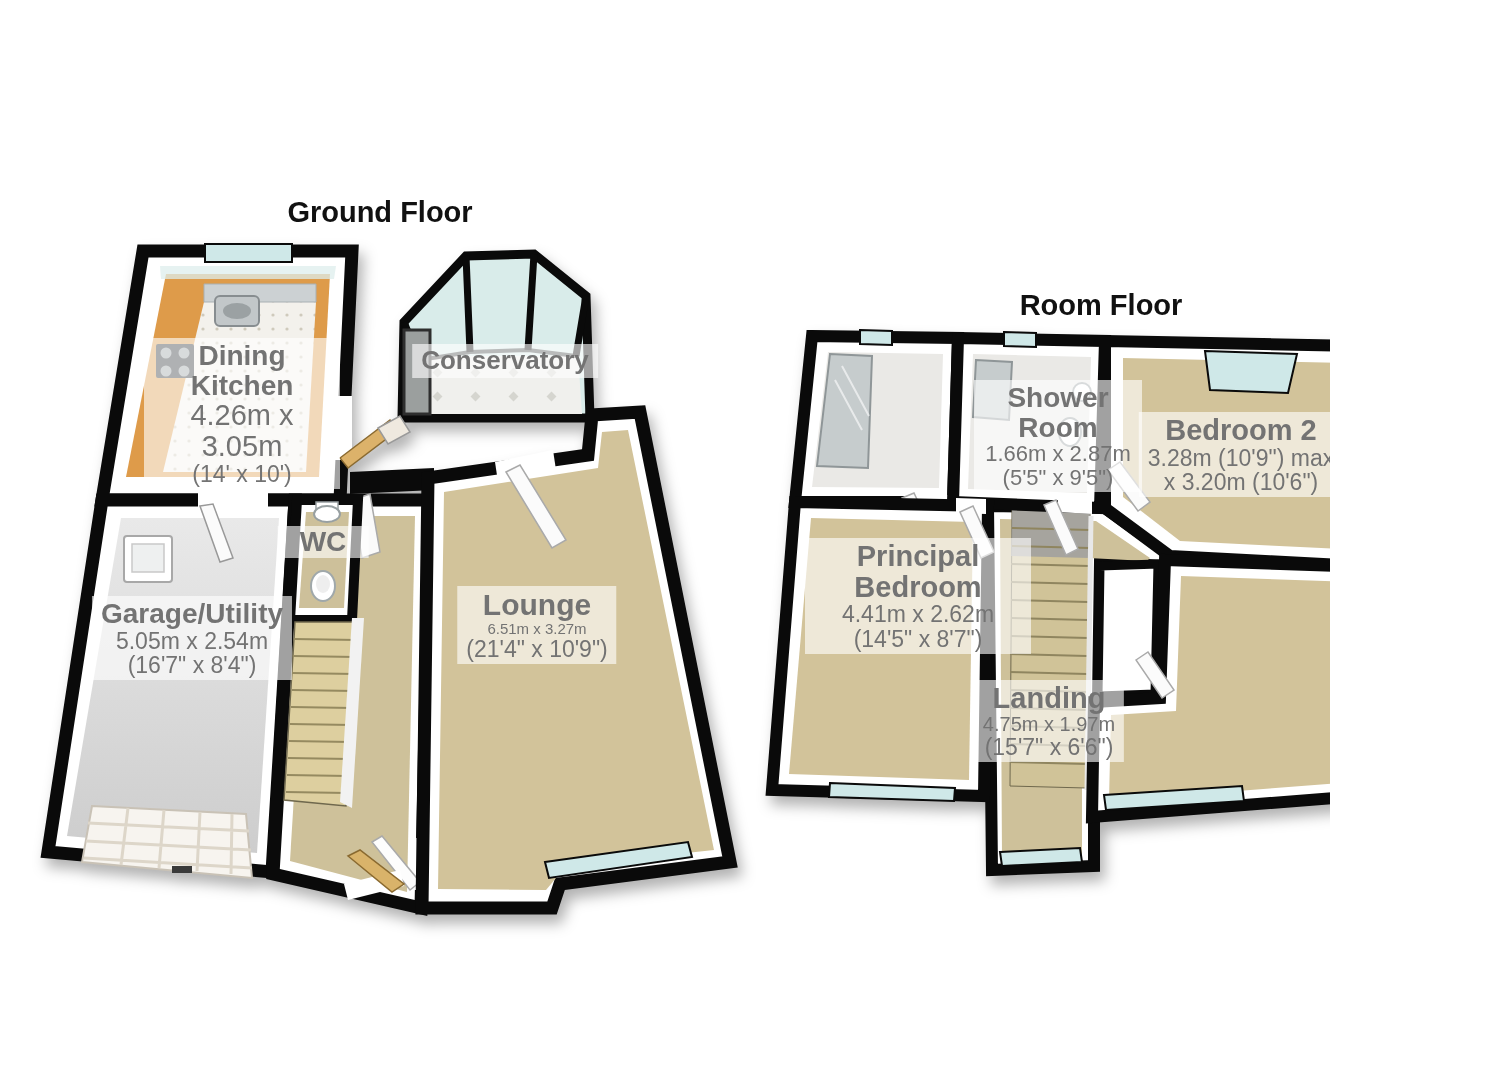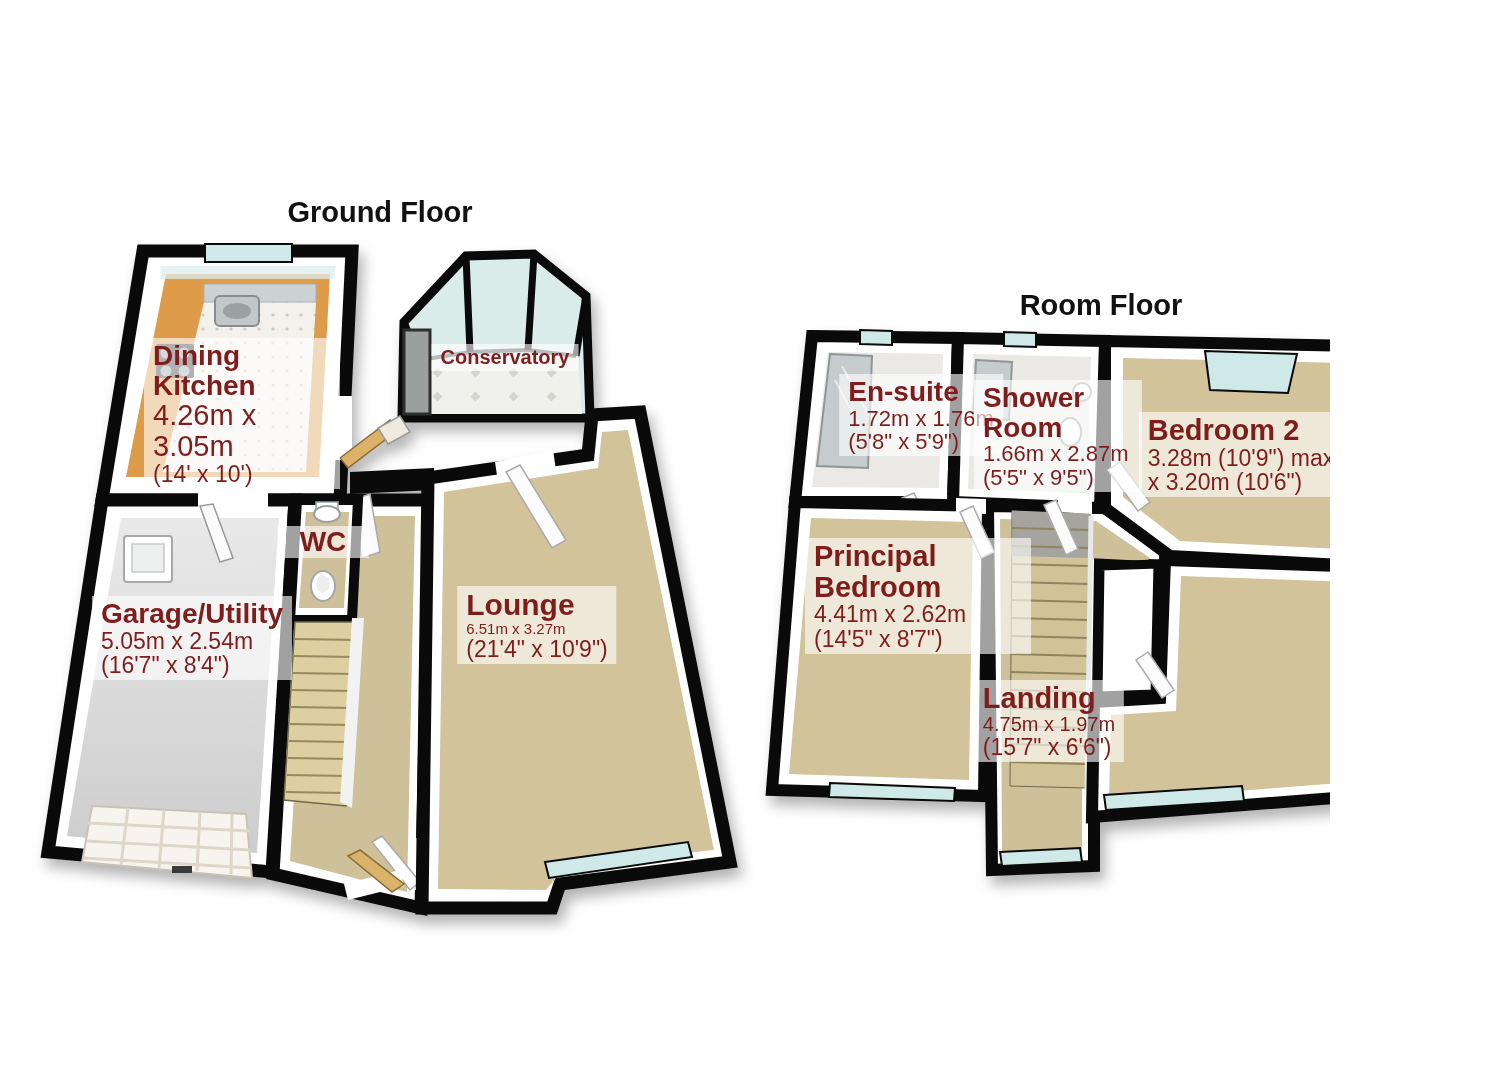--- a/index.html
+++ b/index.html
@@ -1,21 +1,21 @@
 <!DOCTYPE html>
 <html><head>
 <meta charset="utf-8">
 <style>
   html,body{margin:0;padding:0;background:#fff}
   .canvas{position:relative;width:1330px;height:1080px;background:#ffffff;
           font-family:Liberation Sans, sans-serif;overflow:hidden}
   .canvas > svg{position:absolute;left:0;top:0}
   .floorgrp{filter:drop-shadow(5px 9px 7px rgba(0,0,0,.30))}
   .label{position:absolute;transform:translateX(-50%);
-         background:rgba(255,255,255,.62);color:#7f1d1d;
+         background:rgba(255,255,255,.62);color:#737373;text-align:center;
          line-height:1.06;padding:3px 9px;white-space:nowrap}
   .label.wrap{white-space:normal}
   .label .nm{font-weight:700}
   .label .dim{font-weight:400}
   .title{position:absolute;transform:translateX(-50%);font-weight:700;color:#111;
          white-space:nowrap;background:none}
 </style>
 </head>
 <body>
 
@@ -171,46 +171,41 @@
 
 <div class="title" style="left:380px;top:196px;font-size:29px">Ground Floor</div>
 <div class="title" style="left:1101px;top:289px;font-size:29px">Room Floor</div>
 
 <div class="label wrap" style="left:242px;top:338px;width:178px;font-size:28px">
   <div class="nm">Dining Kitchen</div>
   <div class="dim" style="font-size:29px">4.26m x 3.05m</div>
   <div class="dim" style="font-size:23px">(14' x 10')</div>
 </div>
 
-<div class="label" style="left:505px;top:344px;font-size:20px">
+<div class="label" style="left:505px;top:344px;font-size:26px">
   <div class="nm">Conservatory</div>
 </div>
 
 <div class="label" style="left:323px;top:526px;font-size:28px;padding:1px 22px">
   <div class="nm">WC</div>
 </div>
 
 <div class="label" style="left:192px;top:596px;font-size:28px">
   <div class="nm">Garage/Utility</div>
   <div class="dim" style="font-size:23px">5.05m x 2.54m</div>
   <div class="dim" style="font-size:23px">(16'7" x 8'4")</div>
 </div>
 
 <div class="label" style="left:537px;top:586px;font-size:30px">
   <div class="nm">Lounge</div>
   <div class="dim" style="font-size:15px">6.51m x 3.27m</div>
   <div class="dim" style="font-size:23px">(21'4" x 10'9")</div>
 </div>
 
 
-<div class="label" style="left:921px;top:374px;font-size:28px">
-  <div class="nm">En-suite</div>
-  <div class="dim" style="font-size:22px">1.72m x 1.76m</div>
-  <div class="dim" style="font-size:22px">(5'8" x 5'9")</div>
-</div>
 
 <div class="label wrap" style="left:1058px;top:380px;width:150px;font-size:28px">
   <div class="nm">Shower Room</div>
   <div class="dim" style="font-size:22px;white-space:nowrap">1.66m x 2.87m</div>
   <div class="dim" style="font-size:22px;white-space:nowrap">(5'5" x 9'5")</div>
 </div>
 
 <div class="label" style="left:1241px;top:412px;font-size:29px">
   <div class="nm">Bedroom 2</div>
   <div class="dim" style="font-size:23px">3.28m (10'9") max</div>

